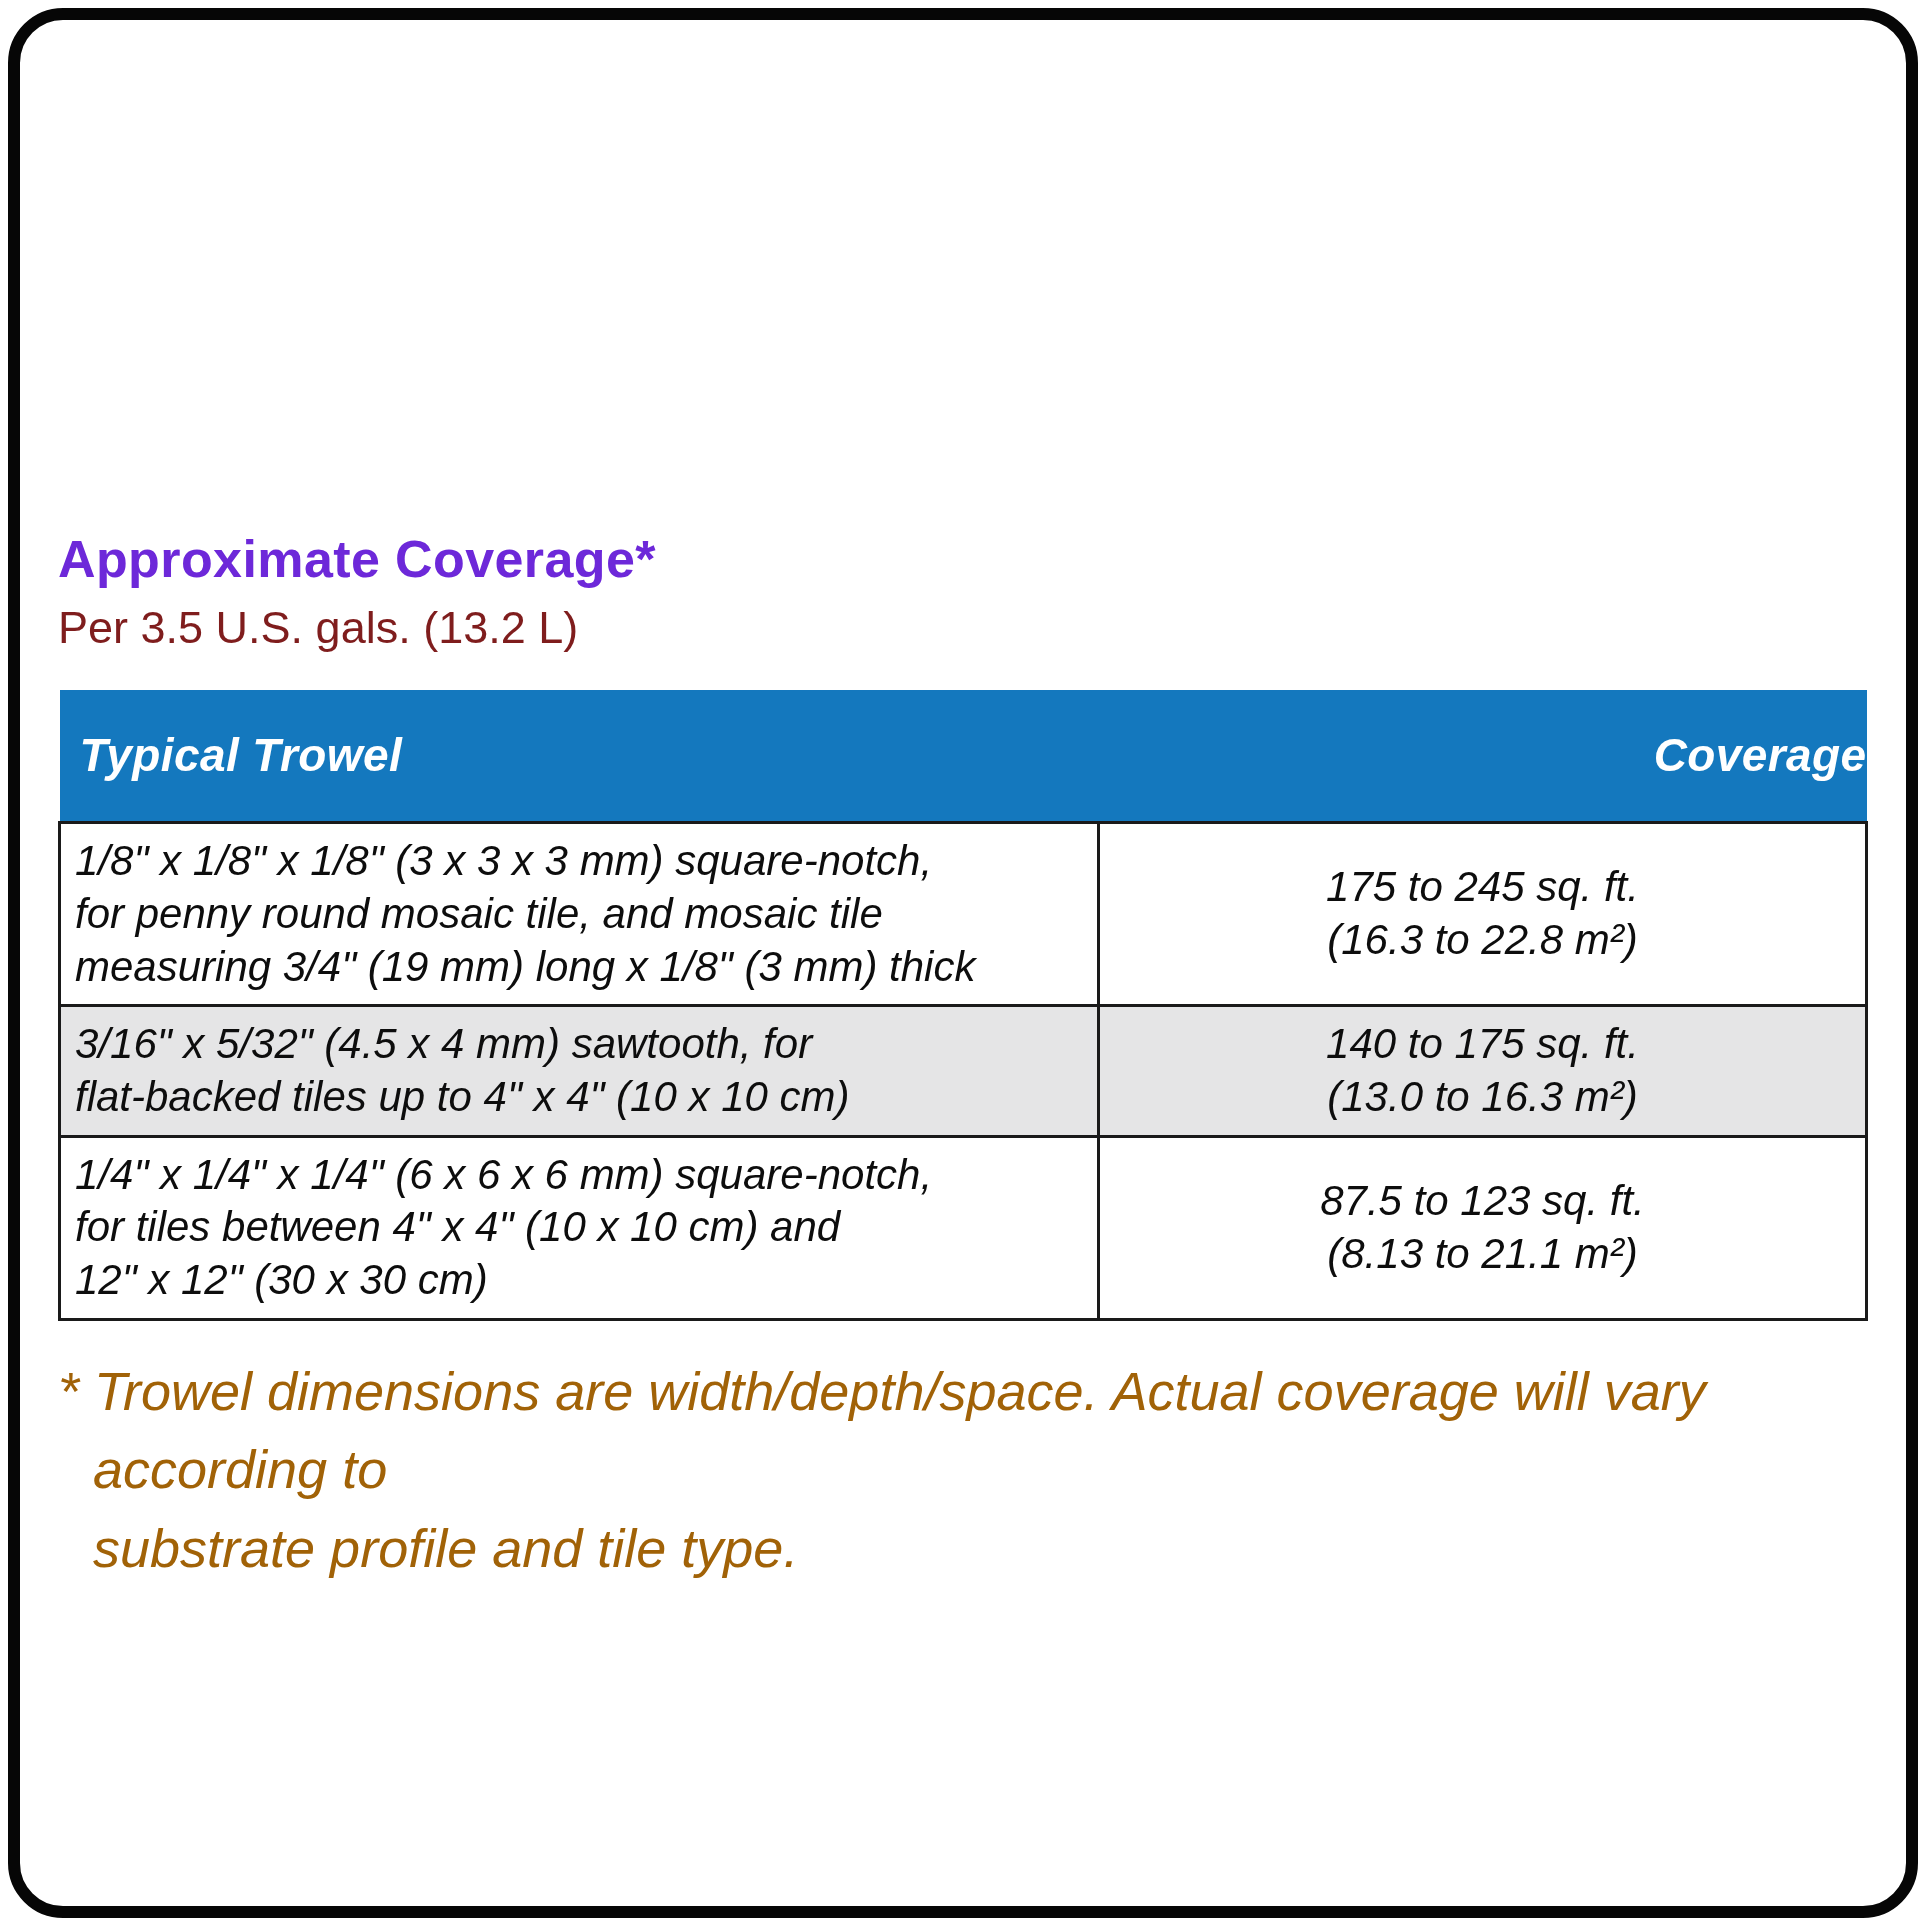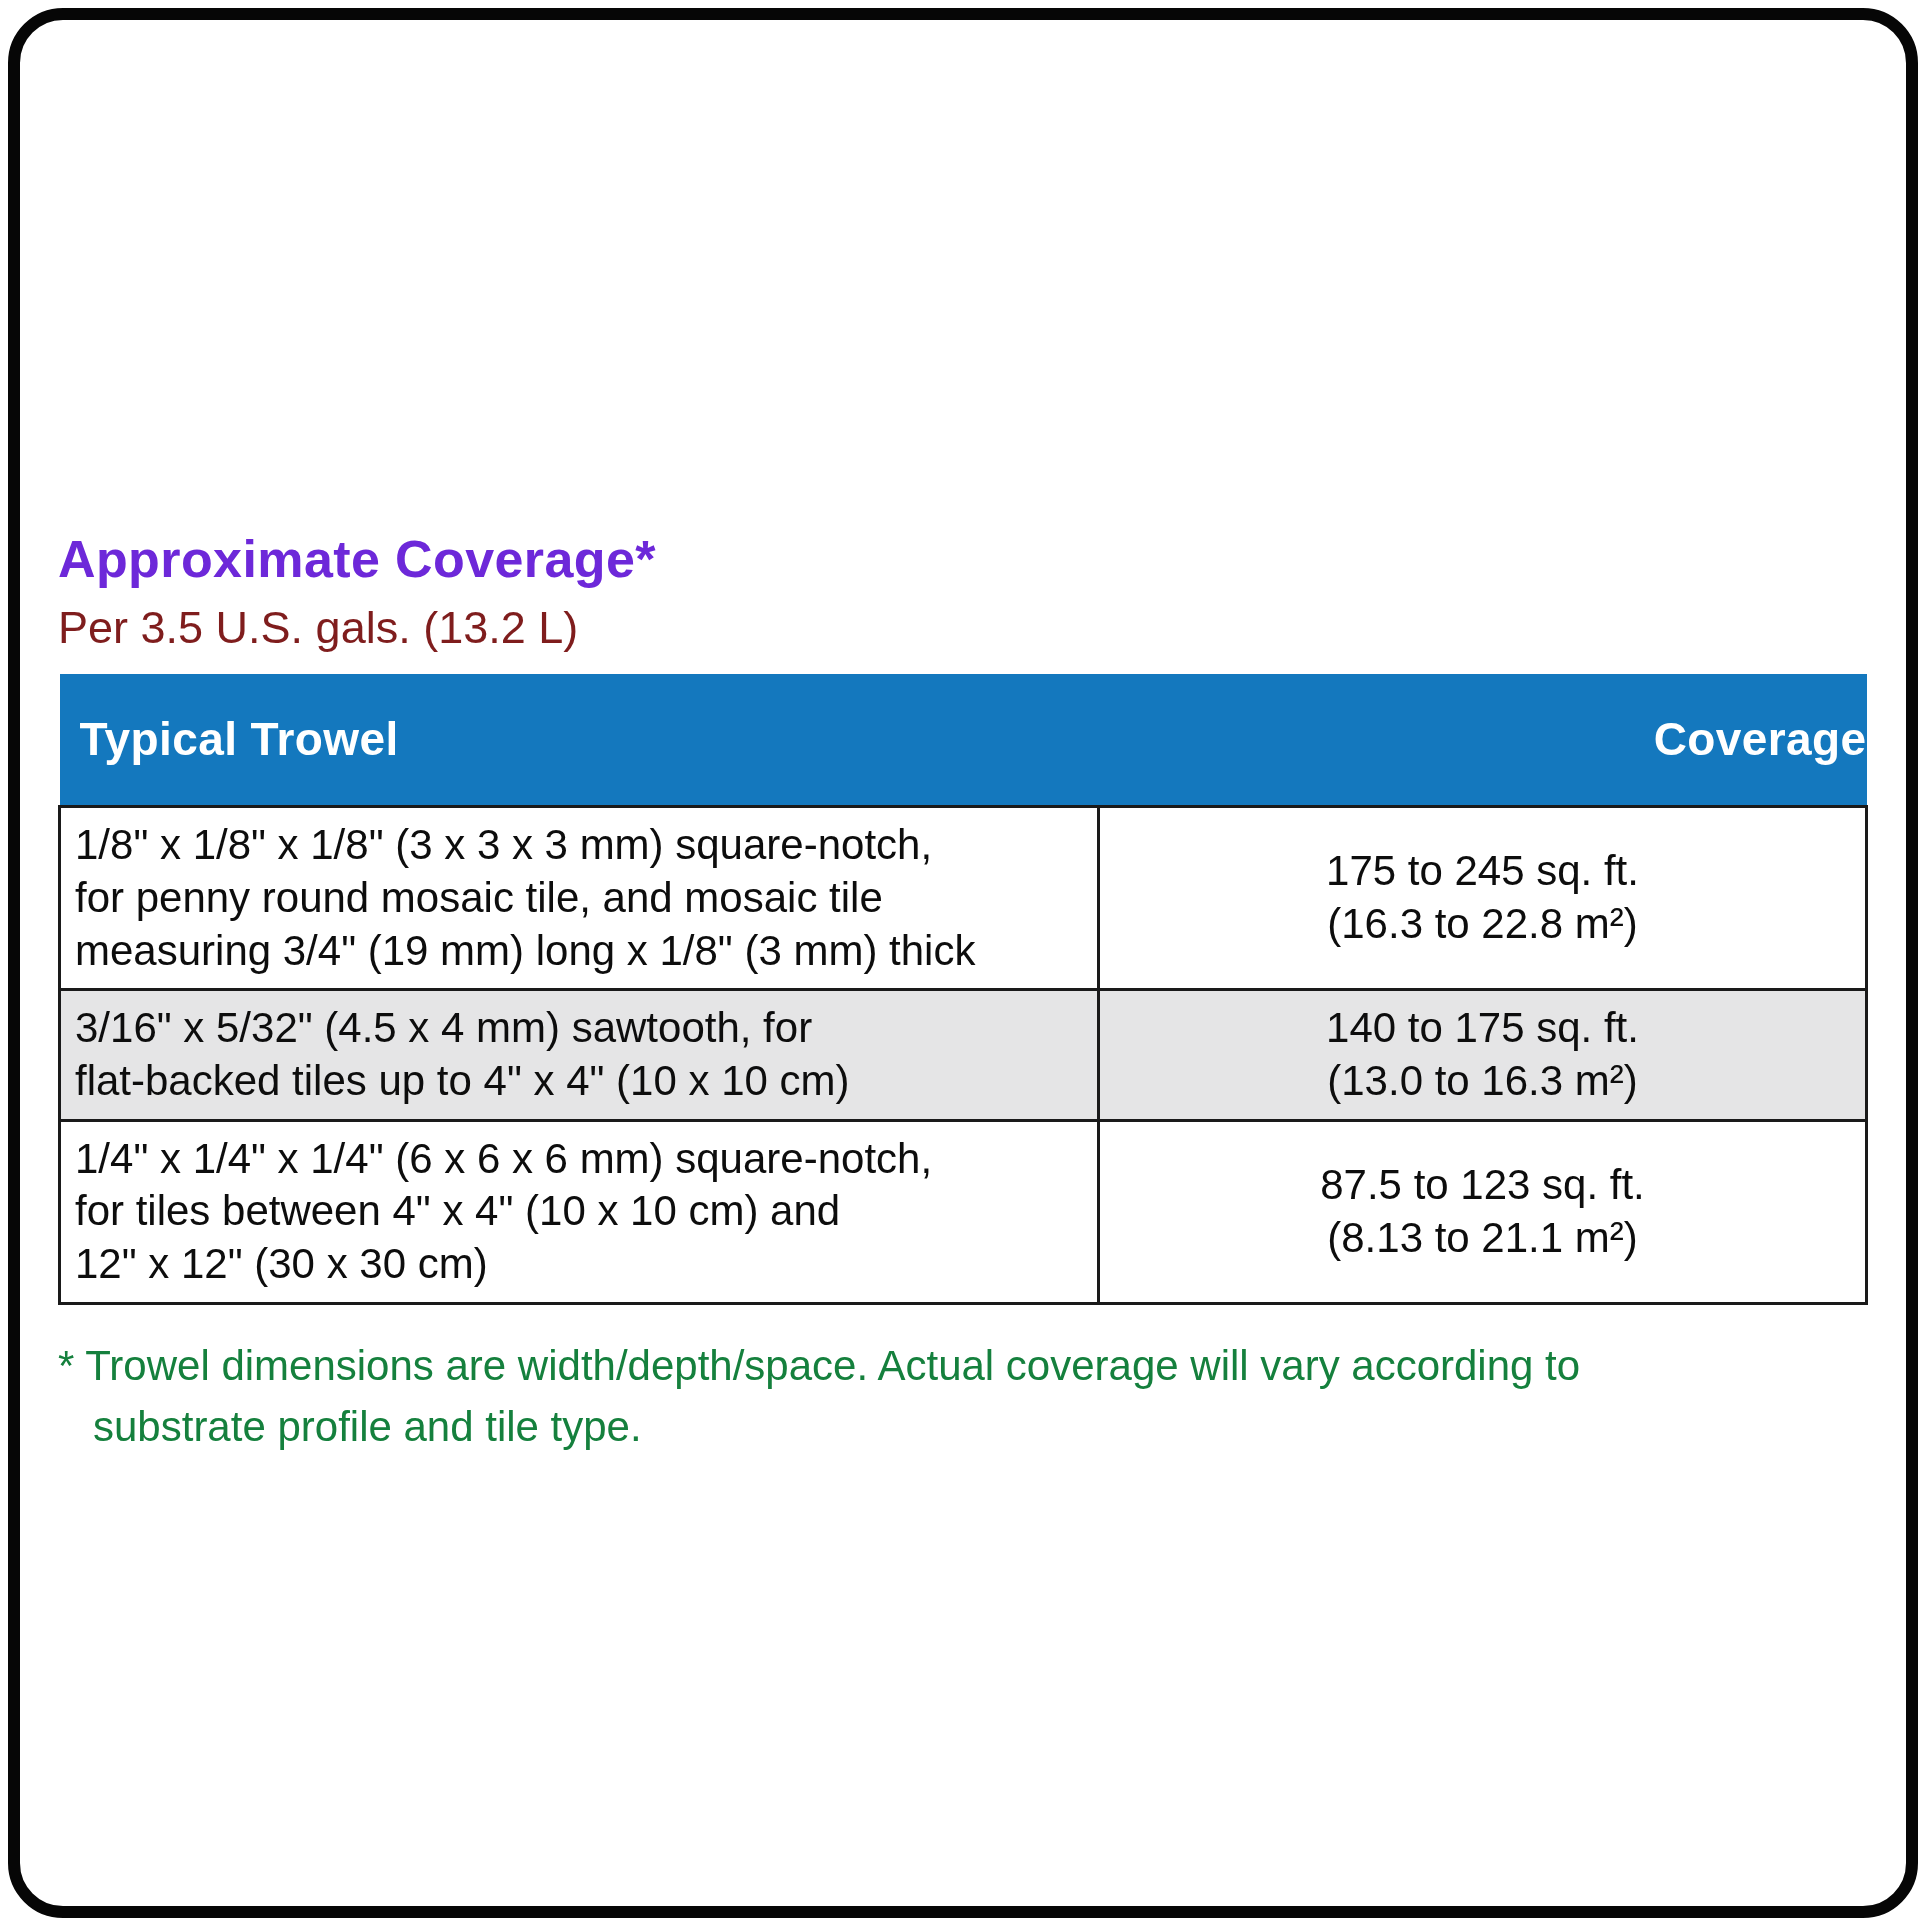--- a/index.html
+++ b/index.html
@@ -45,21 +45,22 @@
     font-size: 45px;
     line-height: 1.15;
     font-weight: 400;
     color: #7f1d1d;
   }
 
   table.coverage-table {
     width: 100%;
     border-collapse: collapse;
     table-layout: fixed;
-    margin-top: 20px;
+    margin-top: 36px;
+    font-style: italic;
   }
 
   col.col-trowel   { width: 57.5%; }
   col.col-coverage { width: 42.5%; }
 
   th {
     background: var(--header-bg, #1478BE);
     color: var(--header-text, #ffffff);
     font-size: 46px;
     font-weight: 700;
@@ -93,23 +94,24 @@
     white-space: pre-line;
     padding: 10.8px 7.7px;
   }
 
   tbody tr.row-alt {
     background: var(--row-alt-bg, #E5E5E6);
   }
 
   p.footnote {
     margin: 31px 0 0 0;
-    font-size: 42px;
+    font-size: 54px;
     line-height: 1.45;
-    color: #15803d;
+    font-style: italic;
+    color: #a16207;
     white-space: pre-line;
     padding-left: 35px;
     text-indent: -35px;
   }
 </style>
 </head>
 <body>
 
 <div class="frame"></div>
 

